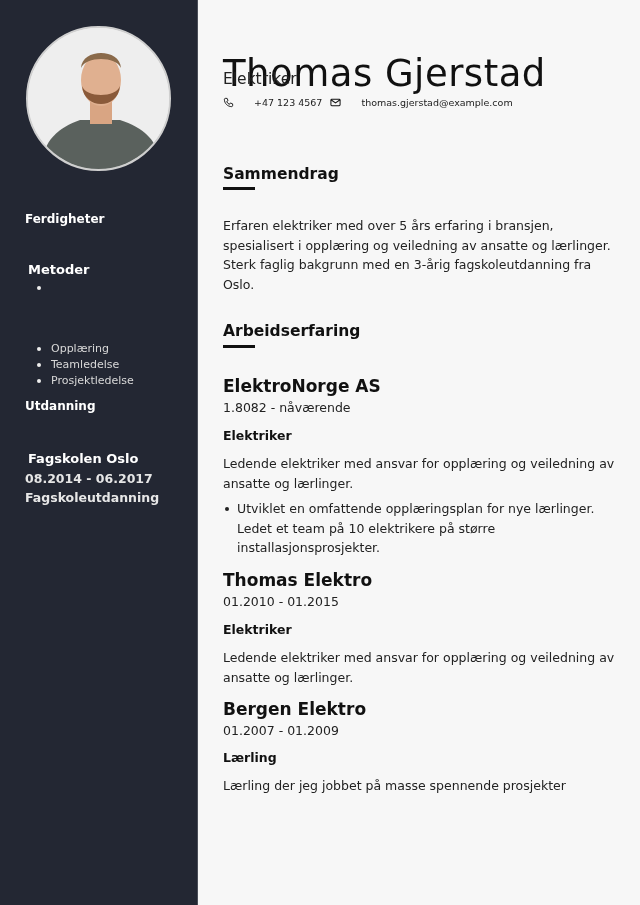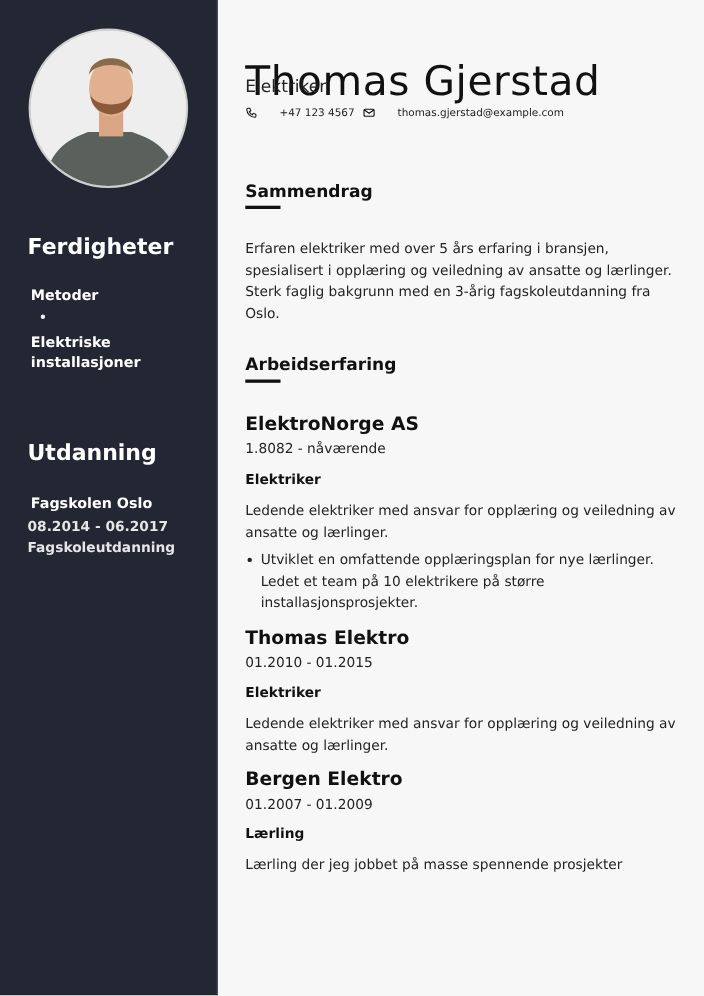--- a/index.html
+++ b/index.html
@@ -1,20 +1,20 @@
 <!DOCTYPE html>
 <html><head>
 <meta charset="utf-8">
 <style>
   * { box-sizing: border-box; margin: 0; padding: 0; }
   html, body { width: 640px; height: 905px; overflow: hidden; }
   body { font-family: "DejaVu Sans", sans-serif; background: #f7f7f7; color: #1a1a1a; position: relative; }
   .sidebar { position: absolute; left: 0; top: 0; width: 198px; height: 905px; background: #232733; color: #f2f2f2; border-right: 1px solid #4a4e58; }
   .avatar { position: absolute; left: 26px; top: 26px; width: 145px; height: 145px; border-radius: 50%; background: #efefef; border: 2px solid #cfcfcf; overflow: hidden; }
-  .sb-h { position: absolute; left: 25px; font-size: 20px; font-weight: bold; color: #fff; }
+  .sb-h { position: absolute; left: 25px; font-size: 12px; font-weight: bold; color: #fff; }
   .sb-sub { position: absolute; left: 28px; font-size: 13px; font-weight: bold; color: #fff; line-height: 19px; }
   .sb-list { position: absolute; left: 37px; list-style: none; font-size: 11px; color: #d8d8d8; }
   .sb-list li { line-height: 16px; position: relative; padding-left: 14px; }
   .sb-list li::before { content: ""; position: absolute; left: 0; top: 6px; width: 4px; height: 4px; border-radius: 50%; background: #eee; }
   .sb-text { position: absolute; left: 25px; font-size: 12.5px; color: #e6e6e6; font-weight: bold; }
   .main { position: absolute; left: 223px; top: 0; width: 400px; }
   .name { position: absolute; top: 24px; font-size: 37px; font-weight: normal; letter-spacing: 0.5px; color: #111; white-space: nowrap; margin-top: 28px; }
   .title { position: absolute; top: 70px; font-size: 15.5px; color: #222; }
   .contact { position: absolute; top: 97px; font-size: 9.5px; color: #222; display: flex; gap: 8px; align-items: center; white-space: nowrap; }
   .contact span.ci { display: inline-flex; align-items: center; gap: 20px; }
@@ -42,24 +42,25 @@
     </svg>
   </div>
 
   <div class="sb-h" style="top:212px">Ferdigheter</div>
 
   <div class="sb-sub" style="top:260px">Metoder</div>
   <ul class="sb-list" style="top:280px">
     <li></li>
   </ul>
 
-  <div class="sb-sub" style="top:302px">
-    <div>Elektriske</div>
-    <div>installasjoner</div>
-  </div>
+  <ul class="sb-list" style="top:341px">
+    <li>Opplæring</li>
+    <li>Teamledelse</li>
+    <li>Prosjektledelse</li>
+  </ul>
 
   <div class="sb-h" style="top:399px">Utdanning</div>
   <div class="sb-sub" style="top:449px">Fagskolen Oslo</div>
   <div class="sb-text" style="top:471px">08.2014 - 06.2017</div>
   <div class="sb-text" style="top:490px">Fagskoleutdanning</div>
 </aside>
 
 <main class="main">
   <h1 class="name">Thomas Gjerstad</h1>
   <div class="title">Elektriker</div>

